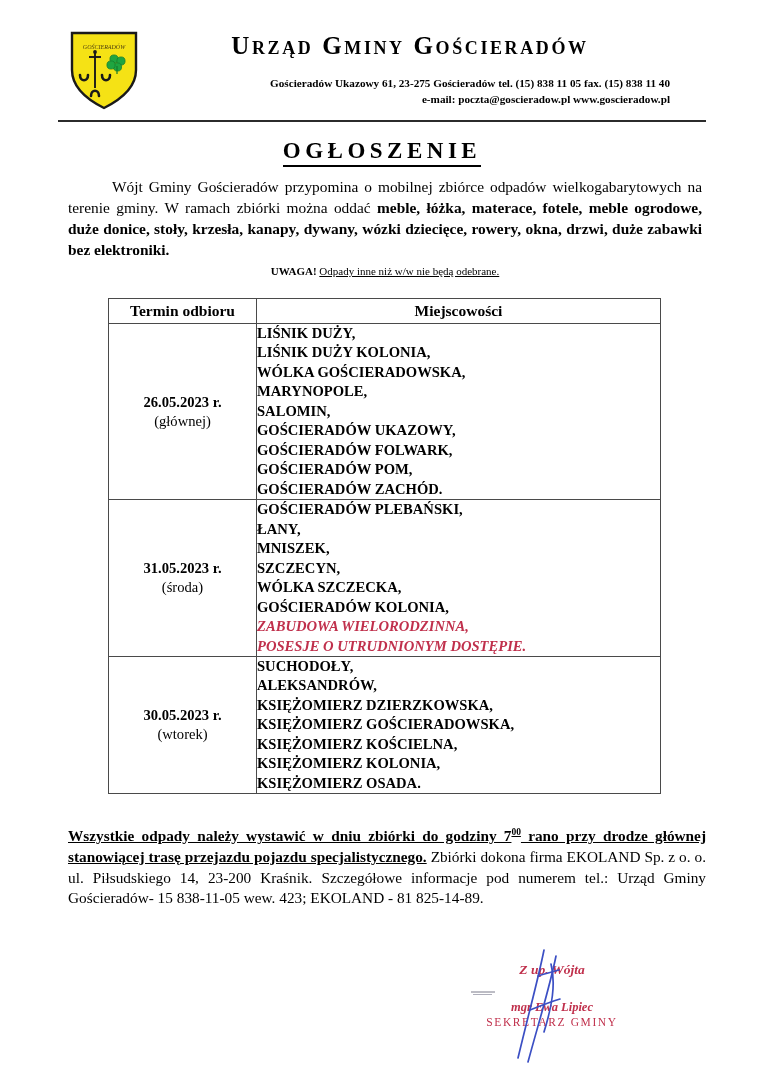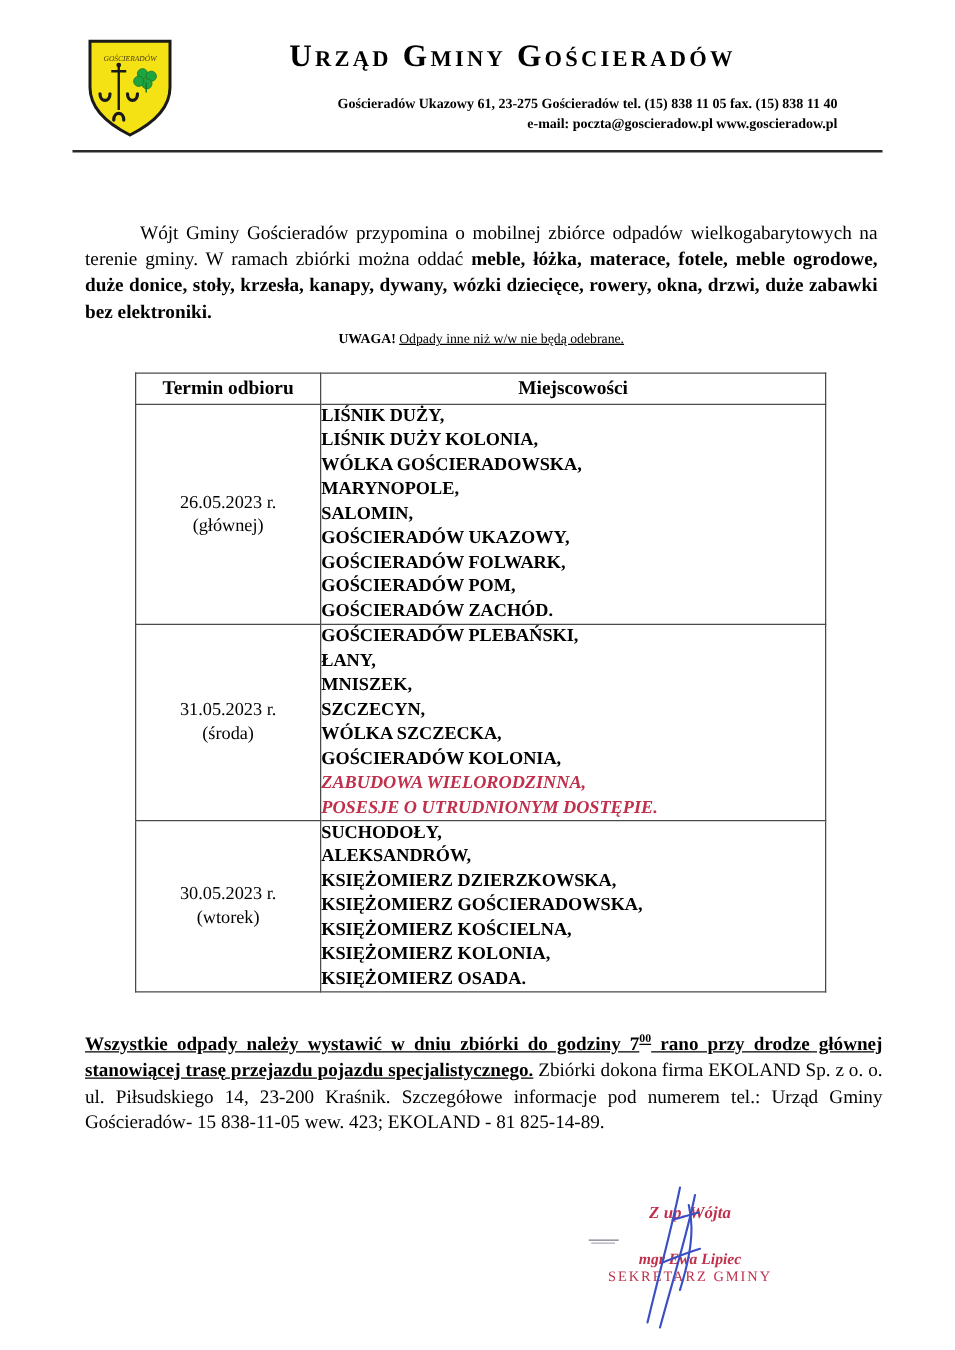--- a/index.html
+++ b/index.html
@@ -135,21 +135,21 @@
     line-height: 24px;
   }
   .col-date { width: 148px; }
   .col-places { width: 404px; }
   .cell-date {
     text-align: center;
     font-size: 14.6px;
     line-height: 1.3;
     padding: 4px 2px;
   }
-  .cell-date .d { font-weight: normal; }
+  .cell-date .d { font-weight: bold; }
   .cell-date .w { font-weight: normal; }
   .cell-places {
     padding: 2px 0 3px 8px;
     vertical-align: top;
   }
   .cell-places ul {
     list-style: none;
     margin: 0;
     padding: 0;
   }
@@ -266,20 +266,23 @@
       </svg>
     </div>
 
     <div class="office-title">Urząd Gminy Gościeradów</div>
     <div class="addr-line addr-1">Gościeradów Ukazowy 61, 23-275 Gościeradów   tel. (15) 838 11 05    fax. (15) 838 11  40</div>
     <div class="addr-line addr-2">e-mail: poczta@goscieradow.pl    www.goscieradow.pl</div>
   </div>
 
   <div class="rule"></div>
 
+  <div class="announce-title">
+    <span>OGŁOSZENIE</span>
+  </div>
 
   <div class="intro">
     <p class="indent">
       <span>Wójt Gminy Gościeradów przypomina o mobilnej zbiórce odpadów wielkogabarytowych na terenie gminy. W ramach zbiórki można oddać </span><b>meble, łóżka, materace, fotele, meble ogrodowe, duże donice, stoły, krzesła, kanapy, dywany, wózki dziecięce, rowery, okna, drzwi, duże zabawki bez elektroniki.</b>
     </p>
   </div>
 
   <div class="uwaga">
     <span class="lbl">UWAGA!</span>
     <span class="udl">Odpady inne niż w/w nie będą odebrane.</span>

